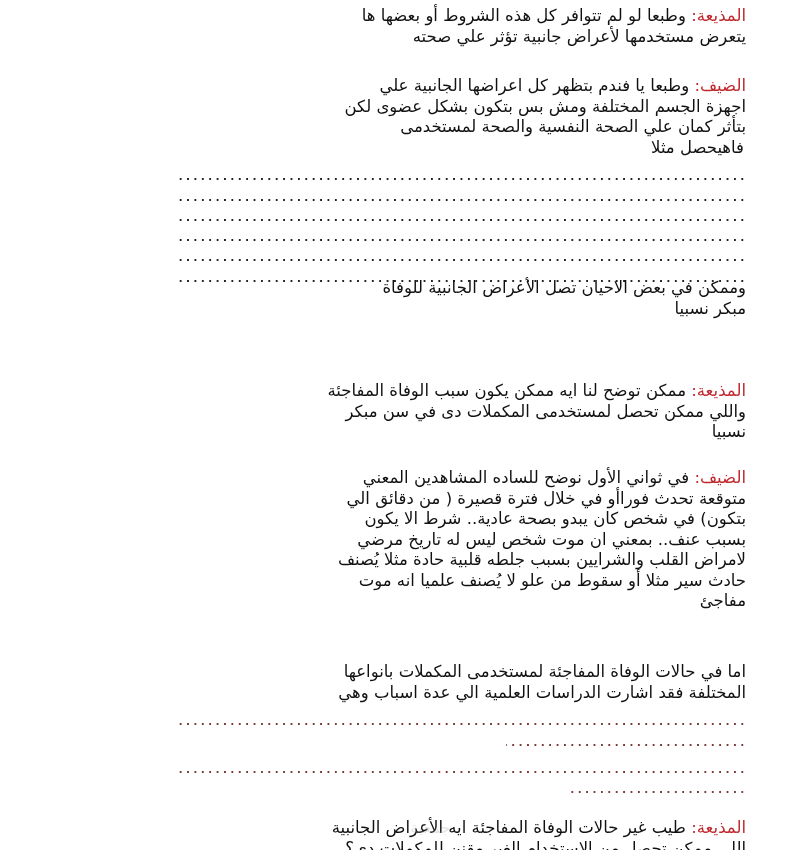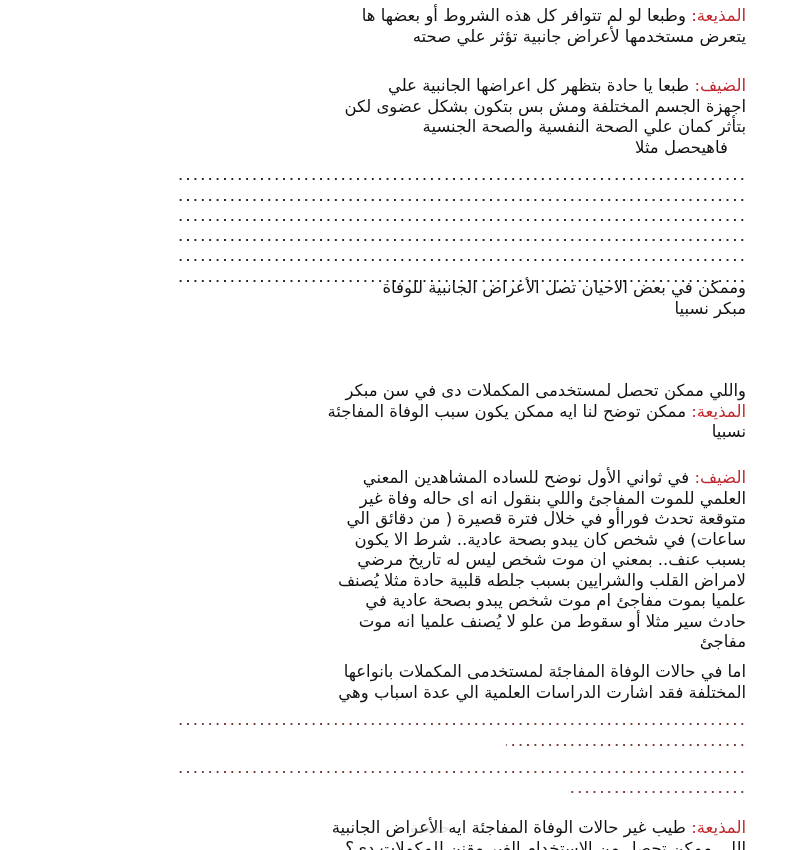--- a/index.html
+++ b/index.html
@@ -32,52 +32,50 @@
 <body>
 
 <div class="page">
 
   <div class="para" style="top:6px;">
     <span class="line"><span class="speaker">المذيعة:</span><span> وطبعا لو لم تتوافر كل هذه الشروط أو بعضها ها</span></span>
     <span class="line">يتعرض مستخدمها لأعراض جانبية تؤثر علي صحته</span>
   </div>
 
   <div class="para" style="top:76px;">
-    <span class="line"><span class="speaker">الضيف:</span><span> طبعا يا حادة بتظهر كل اعراضها الجانبية علي</span></span>
+    <span class="line"><span class="speaker">الضيف:</span><span> وطبعا يا فندم بتظهر كل اعراضها الجانبية علي</span></span>
     <span class="line">اجهزة الجسم المختلفة ومش بس بتكون بشكل عضوى لكن</span>
-    <span class="line">بتأثر كمان علي الصحة النفسية والصحة الجنسية</span>
-    <span class="line" style="margin-right:18px;">فاهيحصل مثلا </span>
+    <span class="line">بتأثر كمان علي الصحة النفسية والصحة لمستخدمى</span>
+    <span class="line" style="margin-right:2px;">فاهيحصل مثلا </span>
   </div>
 
   <div class="dots" style="top:178px; width:570px;"></div>
   <div class="dots" style="top:199px; width:570px;"></div>
   <div class="dots" style="top:219px; width:570px;"></div>
   <div class="dots" style="top:239px; width:570px;"></div>
   <div class="dots" style="top:259px; width:570px;"></div>
   <div class="dots" style="top:280px; width:570px;"></div>
 
   <div class="para" style="top:278px;">
     <span class="line">وممكن في بعض الاحيان تصل الأعراض الجانبية للوفاة</span>
     <span class="line">مبكر نسبيا</span>
   </div>
 
   <div class="para" style="top:381px;">
+    <span class="line"><span class="speaker">المذيعة:</span><span> ممكن توضح لنا ايه ممكن يكون سبب الوفاة المفاجئة</span></span>
     <span class="line">واللي ممكن تحصل لمستخدمى المكملات دى في سن مبكر</span>
-    <span class="line"><span class="speaker">المذيعة:</span><span> ممكن توضح لنا ايه ممكن يكون سبب الوفاة المفاجئة</span></span>
     <span class="line">نسبيا</span>
   </div>
 
   <div class="para" style="top:468px;">
     <span class="line"><span class="speaker">الضيف:</span><span> في ثواني الأول نوضح للساده المشاهدين المعني</span></span>
-    <span class="line">العلمي للموت المفاجئ واللي بنقول انه اى حاله وفاة غير</span>
     <span class="line">متوقعة تحدث فوراأو في خلال فترة قصيرة ( من دقائق الي</span>
-    <span class="line">ساعات) في شخص كان يبدو بصحة عادية.. شرط الا يكون</span>
+    <span class="line">بتكون) في شخص كان يبدو بصحة عادية.. شرط الا يكون</span>
     <span class="line">بسبب عنف.. بمعني ان موت شخص ليس له تاريخ مرضي</span>
     <span class="line">لامراض القلب والشرايين بسبب جلطه قلبية حادة مثلا يُصنف</span>
-    <span class="line">علميا بموت مفاجئ ام موت شخص يبدو بصحة عادية في</span>
     <span class="line">حادث سير مثلا أو سقوط من علو لا يُصنف علميا انه موت</span>
     <span class="line">مفاجئ</span>
   </div>
 
   <div class="para" style="top:662px;">
     <span class="line">اما في حالات الوفاة المفاجئة لمستخدمى المكملات بانواعها</span>
     <span class="line">المختلفة فقد اشارت الدراسات العلمية الي عدة اسباب وهي</span>
   </div>
 
   <div class="dots red" style="top:723px; width:570px;"></div>

